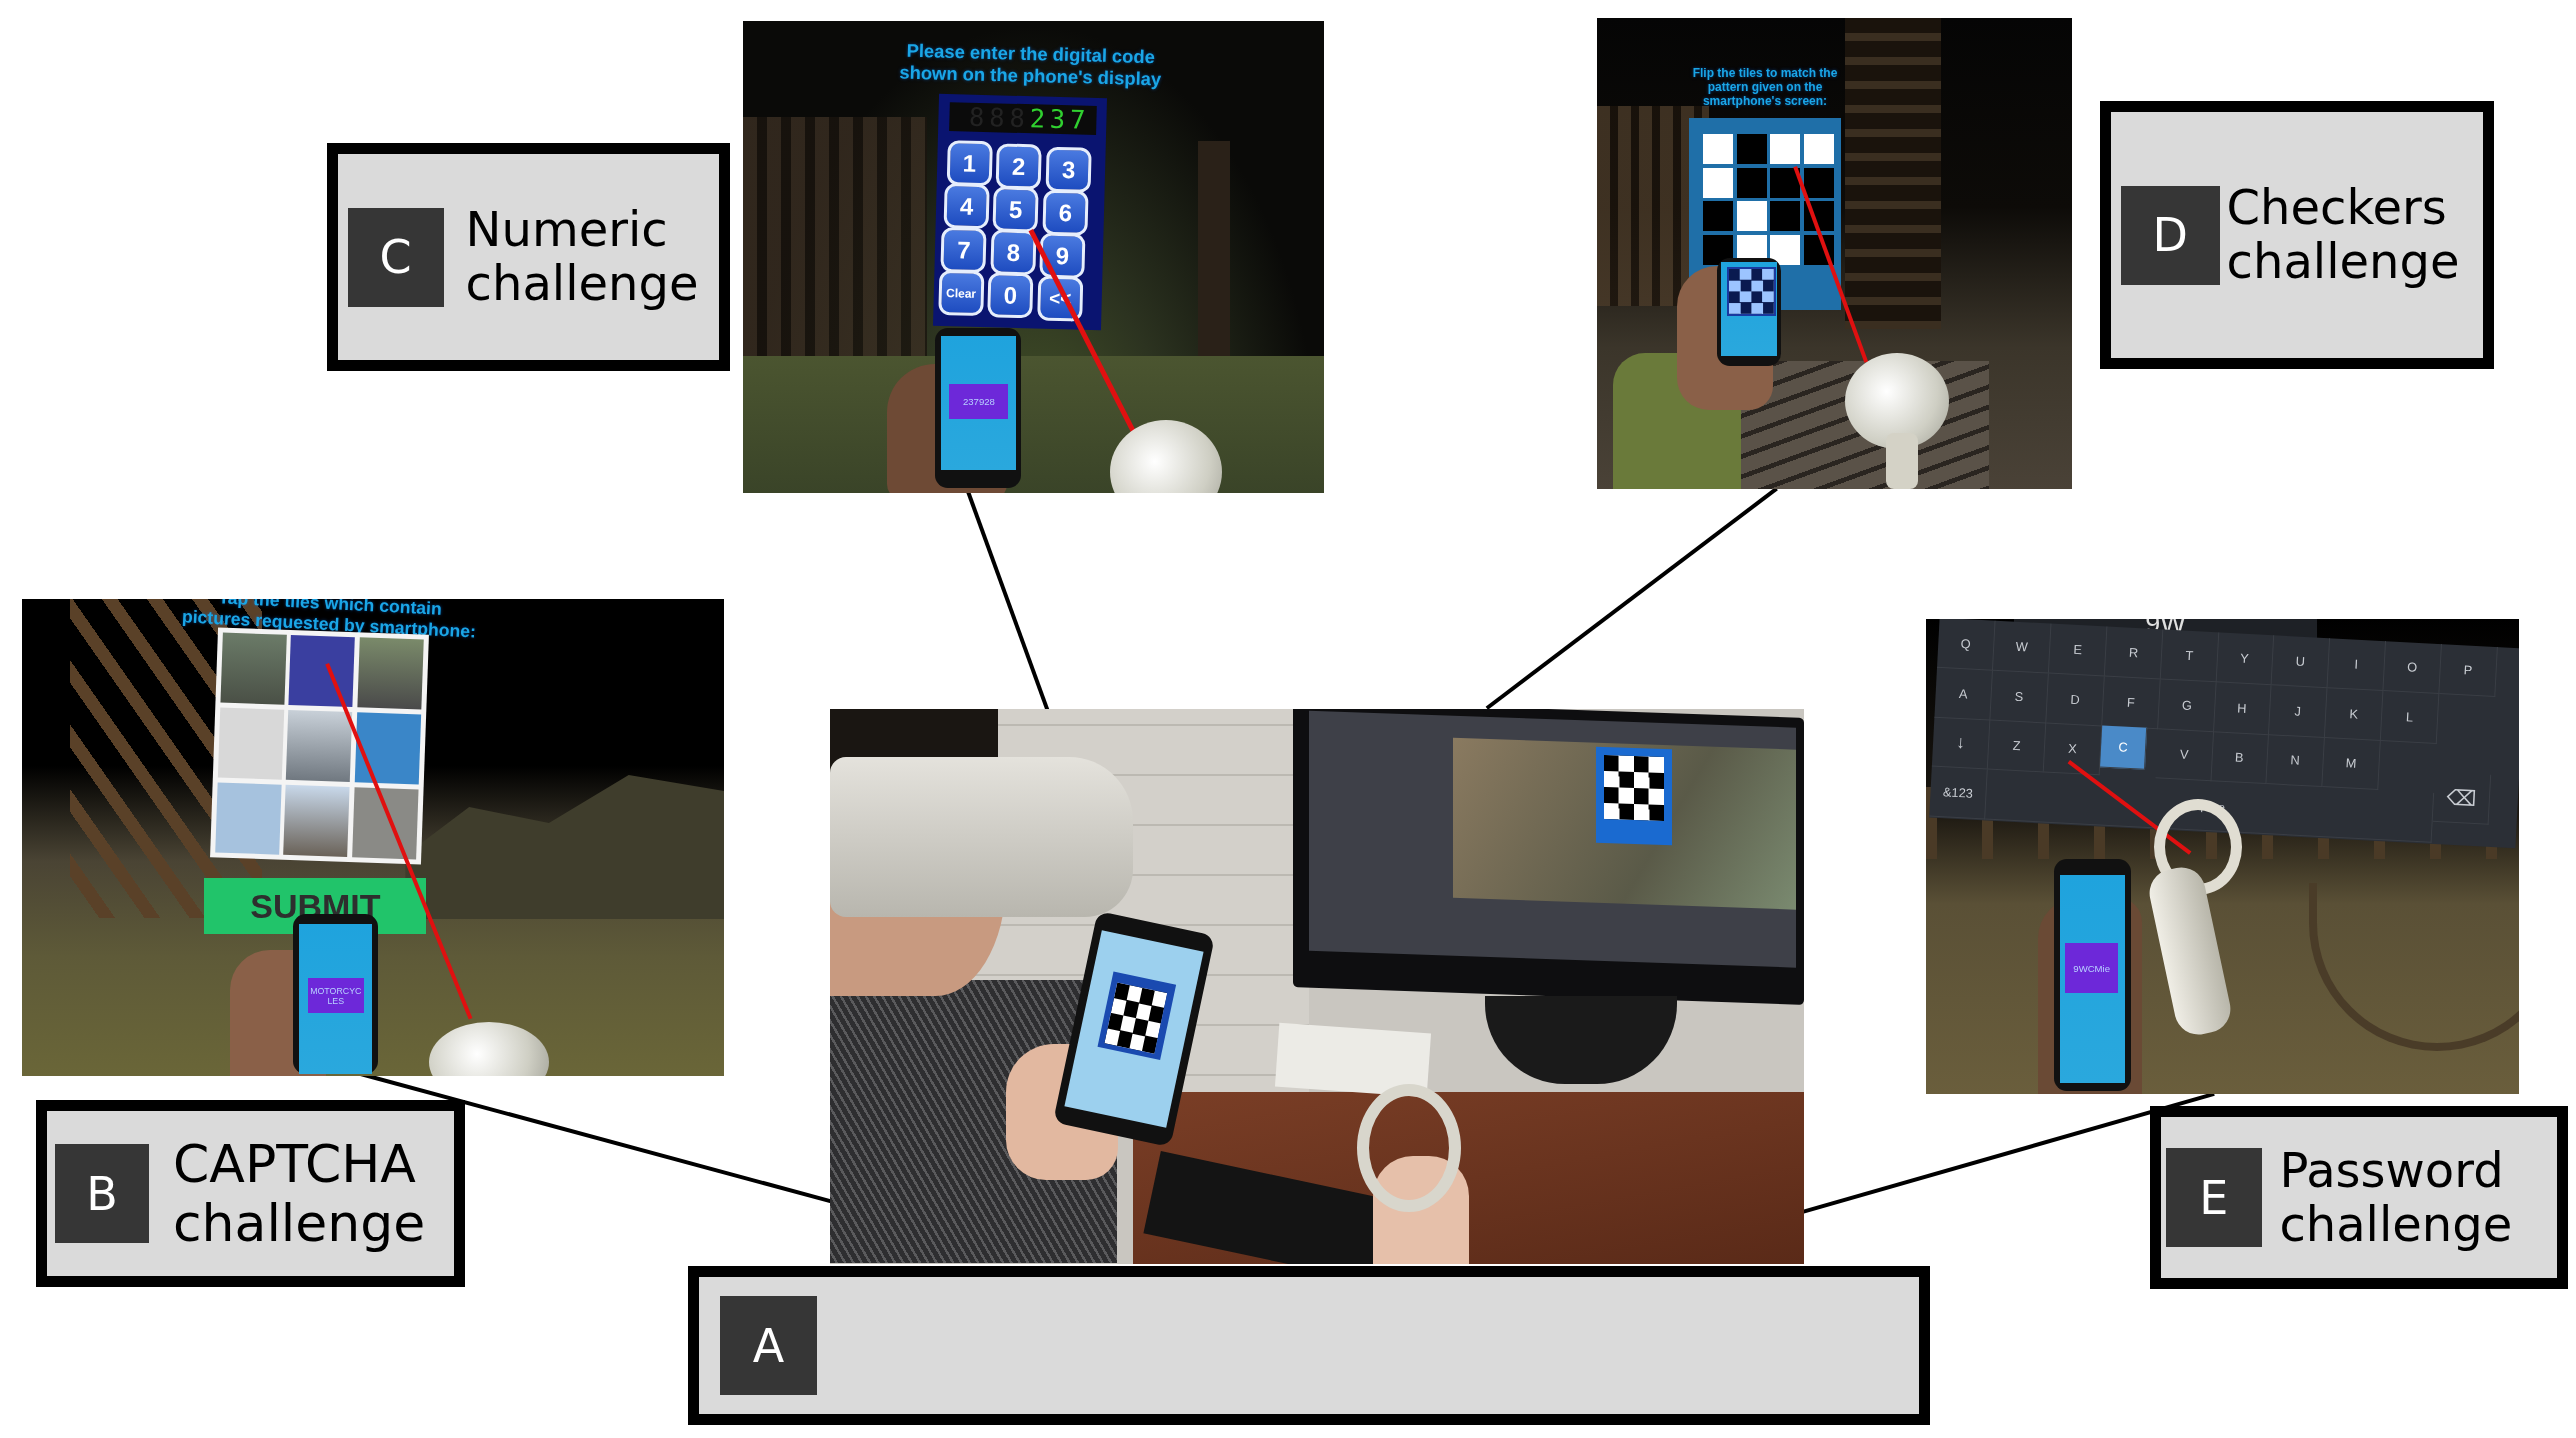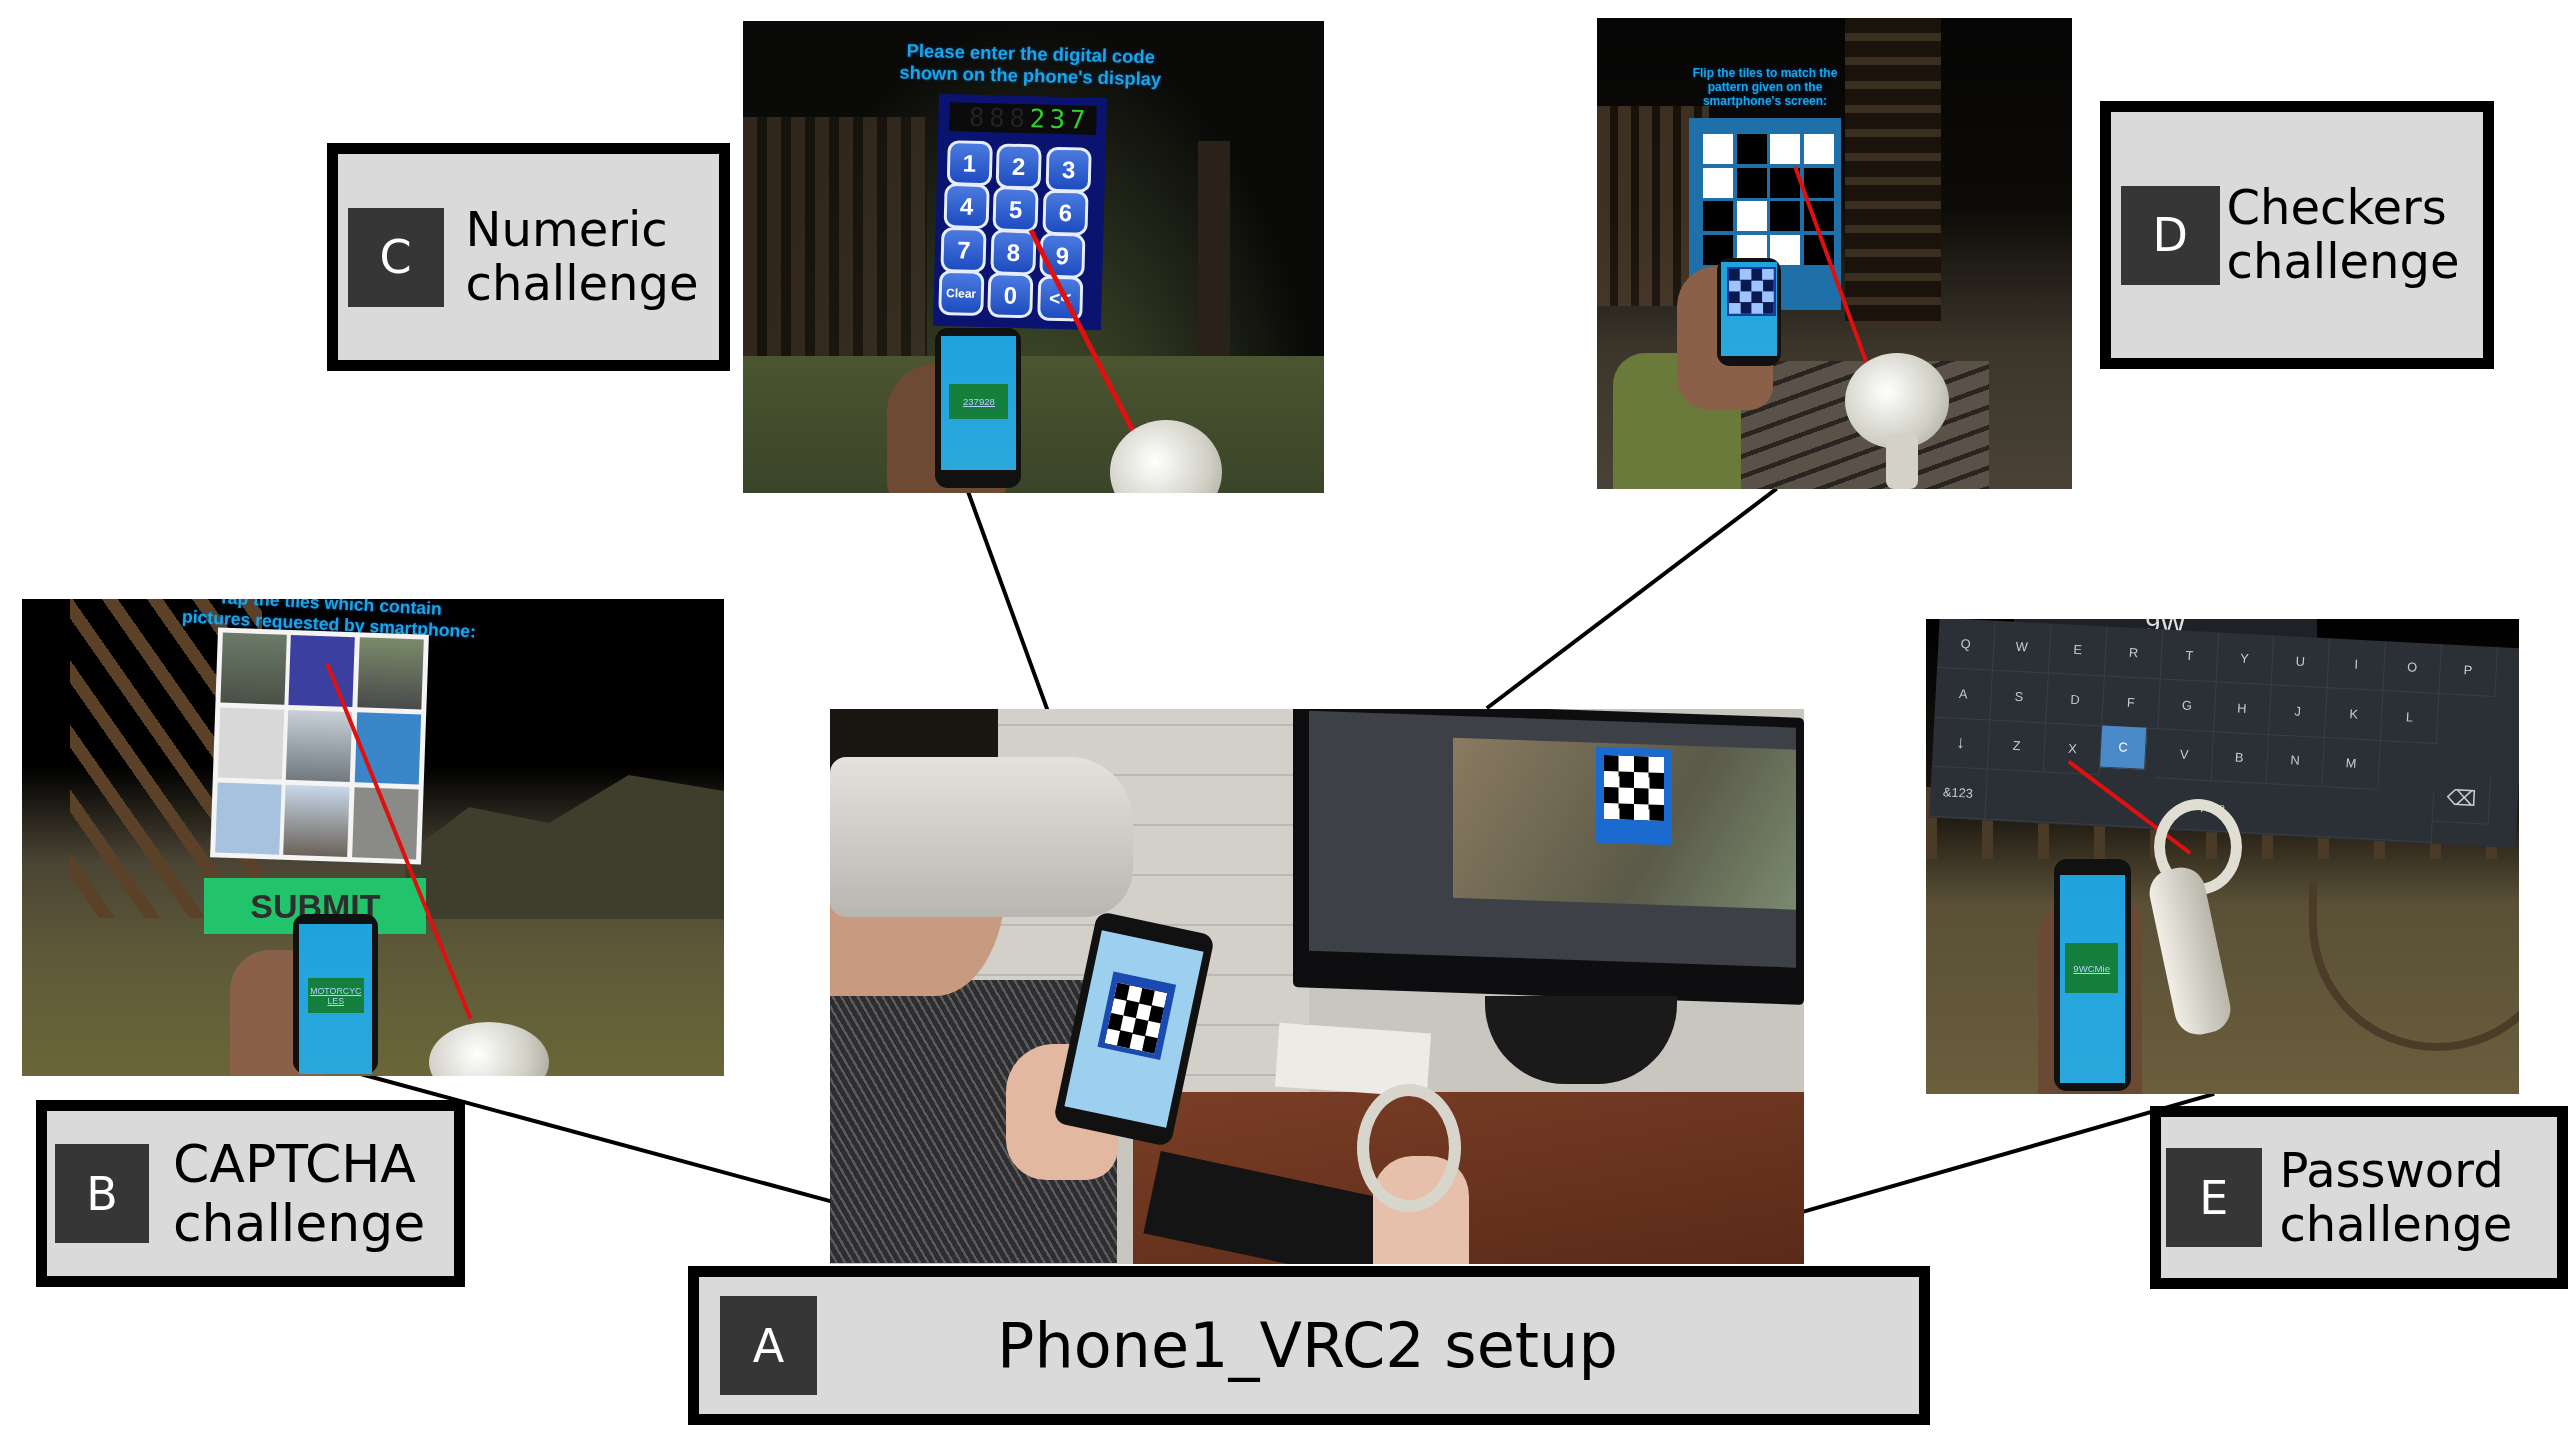--- a/index.html
+++ b/index.html
@@ -18,21 +18,21 @@
   .scene { position:absolute; overflow:hidden; z-index:2; background:#0b0b0b; }
   .vrtext { color:#1aa6e6; font-family:"Liberation Sans", sans-serif; font-weight:bold; text-align:center; text-shadow:0 0 3.2px rgba(0,120,255,.5); position:absolute; }
 
   
   .keypad { position:absolute; background:#0a1470; transform:rotate(1.5deg); }
   .seg { position:absolute; background:#0b0b0b; font-family:"DejaVu Sans Mono", monospace; color:#30d030; letter-spacing:4.8px; }
   .key { position:absolute; width:45px; height:45px; background:linear-gradient(#4a7ae0,#1e4cc0); border:3.2px solid #e6eefc; border-radius:11.2px; color:#fff; font-weight:bold; font-family:"Liberation Sans",sans-serif; display:flex; align-items:center; justify-content:center; font-size:24px; box-sizing:border-box; }
 
   .phone { position:absolute; background:#111; border-radius:12.8px; }
   .phone-screen { position:absolute; background:linear-gradient(#1fa3dd,#2aa8dd); }
-  .phone-code { position:absolute; background:#15803d; color:#b8d0ff; font-family:"Liberation Sans",sans-serif; display:flex; align-items:center; justify-content:center;text-decoration:underline; }
+  .phone-code { position:absolute; background:#6d28d9; color:#b8d0ff; font-family:"Liberation Sans",sans-serif; display:flex; align-items:center; justify-content:center; }
 
   .controller { position:absolute; background:radial-gradient(circle at 40% 40%, #ffffff, #cfcfc4 60%, #9c9c92); border-radius:50%; }
   .laser { position:absolute; background:#e01010; transform-origin:0 0; }
 
   .checkboard { position:absolute; background:#1f6fa8; }
   .cell { position:absolute; }
 
   .captcha-board { position:absolute; background:#f4f4f4; transform:rotate(2deg); }
   .tile { position:absolute; }
   .submit { position:absolute; background:#21c46a; color:#2e2e2e; font-family:"Liberation Sans",sans-serif; font-weight:bold; display:flex; align-items:center; justify-content:center; }
@@ -276,15 +276,14 @@
     <div class="abs" style="left:28px; top:56px; width:64px; height:77px; background:#1a4ab0;">
       <div class="abs" style="left:6.4px; top:9.6px; width:51px; height:62px; background:repeating-conic-gradient(#fff 0 25%, #000 0 50%) 0 0/25.6px 31px;"></div>
     </div>
   </div>
   <div class="abs" style="left:543px; top:447px; width:96px; height:108px; background:#e6c0aa; border-radius:40px 40px 0 0;"></div>
   <div class="controller" style="left:527px; top:375px; width:104px; height:128px; border:12.8px solid #d8d6cc; background:transparent; box-sizing:border-box;"></div>
 </div>
 
 <div class="label-box" style="left:688px; top:1266px; width:1242px; height:159px; justify-content:flex-start;">
   <div class="badge" style="width:97px; height:99px; margin-left:21px; font-size:46px;">A</div>
-  <div class="label-text" style="margin-left:180px; font-size:62px;">Phone1_VRC2 setup</div>
 </div>
 
 
 </body></html>

